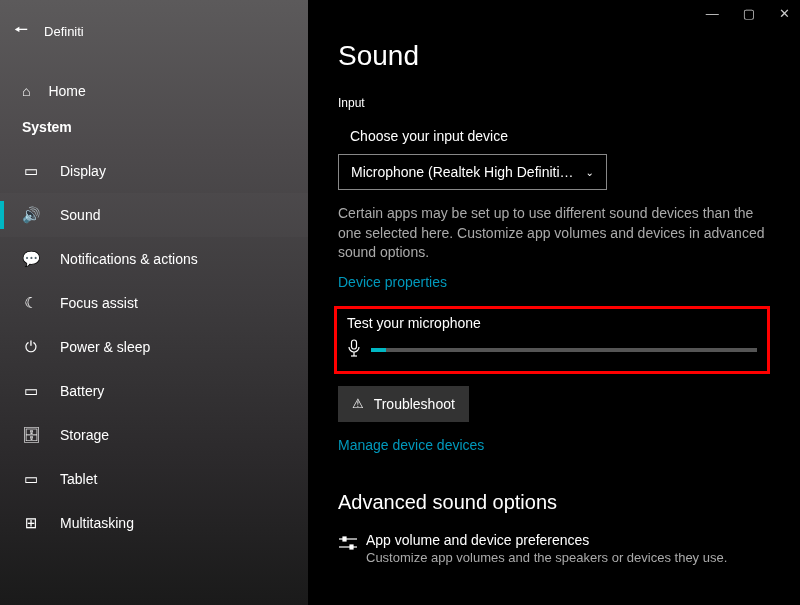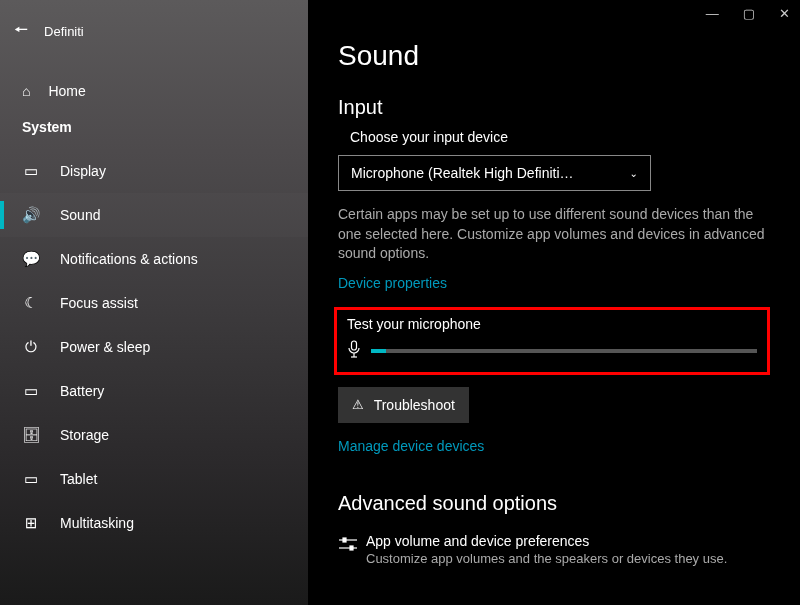--- a/index.html
+++ b/index.html
@@ -127,33 +127,33 @@
     }
     .page-title {
       font-size: 28px;
       font-weight: 400;
       padding: 40px 0 24px 30px;
     }
     .section {
       padding: 0 30px;
     }
     .section-heading {
-      font-size: 20px;
+      font-size: 12px;
       font-weight: 400;
-      margin-bottom: 10px;
+      margin-bottom: 18px;
     }
     .field-label {
       font-size: 14px;
       margin-bottom: 10px;
       margin-left: 12px;
     }
     .dropdown {
       border: 1px solid #888;
       padding: 9px 12px;
-      width: 313px;
+      width: 269px;
       display: flex;
       justify-content: space-between;
       align-items: center;
       font-size: 14px;
       cursor: pointer;
       margin-bottom: 14px;
     }
     .chevron {
       font-size: 10px;
     }

